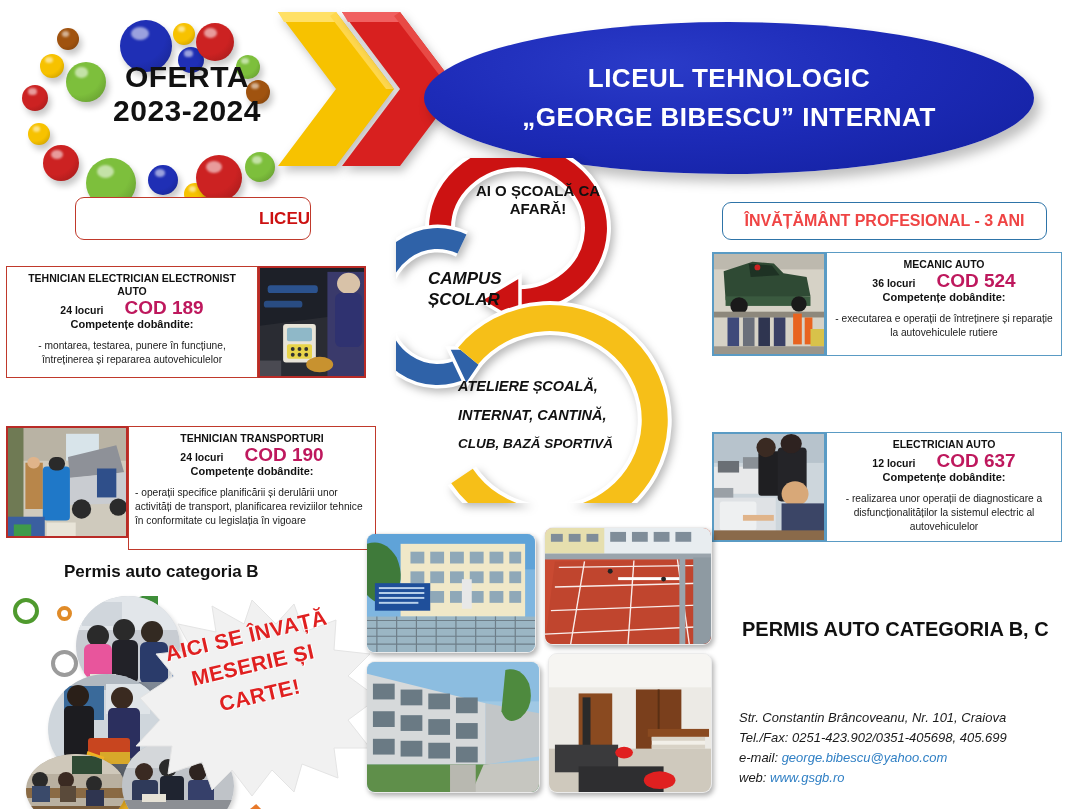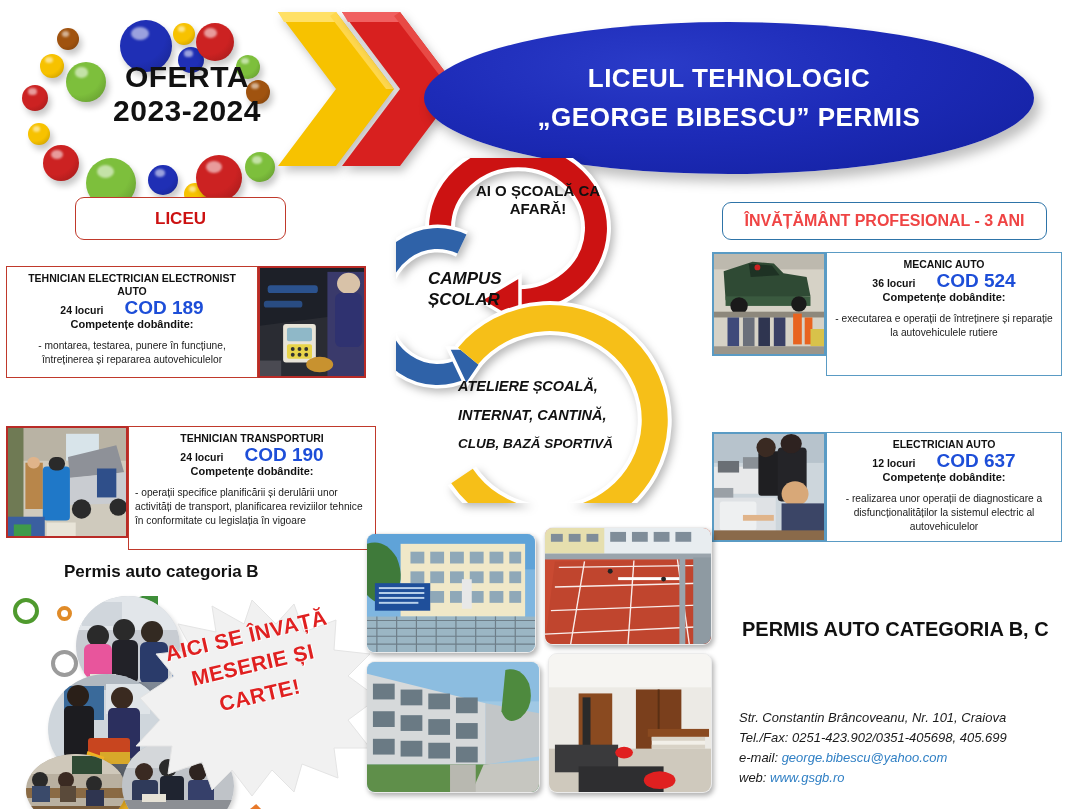--- a/index.html
+++ b/index.html
@@ -63,25 +63,25 @@
     font-weight: bold; color: #111111;
     line-height: 1.12;
     z-index: 5;
   }
   #oferta .l1 { font-size: 30px; letter-spacing: 0.5px; }
   #oferta .l2 { font-size: 30px; letter-spacing: 0.5px; }
 
   
   #liceu-box {
     position: absolute; left: 75px; top: 197px;
-    width: 211px; height: 43px;
+    width: 236px; height: 43px;
     border: 1.6px solid #c0392b;
     border-radius: 9px;
     background: #ffffff;
-    display: flex; align-items: center; justify-content: center;
+    display: flex; align-items: center; justify-content: flex-end;
     z-index: 6;
   }
   #liceu-box span { color: #cc1111; font-weight: bold; font-size: 17px; }
 
   
   #prof-box {
     position: absolute; left: 722px; top: 202px;
     width: 325px; height: 38px;
     border: 1.8px solid #2e74a8;
     border-radius: 9px;
@@ -110,21 +110,21 @@
 
   .card .ttl {
     font-weight: bold; font-size: 10.5px; color: #111;
     text-align: center; line-height: 1.25;
   }
   .card .seats-row {
     display: flex; align-items: baseline; justify-content: center;
     gap: 21px; margin-top: 0px;
   }
   .card .seats { font-weight: bold; font-size: 10.5px; color: #111; }
-  .card .cod { font-weight: bold; font-size: 19px; color: #1d4ed8; line-height: 1; }
+  .card .cod { font-weight: bold; font-size: 19px; color: #be185d; line-height: 1; }
   .card .comp { font-weight: bold; font-size: 11px; color: #111; text-align: center; margin-top: 1px; }
   .card .desc { font-size: 10.2px; color: #1a1a1a; line-height: 1.35; margin-top: 9px; text-align: center; }
   .card.wide-desc .desc { text-align: left; }
 
   
   #arrows { position: absolute; left: 396px; top: 158px; width: 320px; height: 345px; }
   #arrows svg { display: block; filter: drop-shadow(3px 4px 4px rgba(0,0,0,0.28)); }
   .arrow-txt { position: absolute; font-weight: bold; color: #111; }
   #txt-afara {
     left: 458px; top: 182px; width: 160px;
@@ -226,21 +226,21 @@
   <div class="chev" style="left:336px; top:8px;">
     <svg width="128" height="162" viewBox="0 0 128 162">
       <polygon points="6,4 64,4 122,81 64,158 6,158 64,81" fill="#d8201f"></polygon>
       <polygon points="6,4 64,4 64,14 12,14" fill="#f06060"></polygon>
       <polygon points="64,4 122,81 114,81 58,8" fill="#e84a45"></polygon>
     </svg>
   </div>
 
   <div id="title-oval">
     <div class="tline">LICEUL TEHNOLOGIC</div>
-    <div class="tline">„GEORGE BIBESCU” PERMIS</div>
+    <div class="tline">„GEORGE BIBESCU” INTERNAT</div>
   </div>
 
   <div id="oferta">
     <div class="l1">OFERTA</div>
     <div class="l2">2023-2024</div>
   </div>
 
   <div id="liceu-box">
     <span>LICEU</span>
   </div>
@@ -308,21 +308,21 @@
       <div class="ttl">TEHNICIAN TRANSPORTURI</div>
       <div class="seats-row">
         <span class="seats">24 locuri</span>
         <span class="cod">COD 190</span>
       </div>
       <div class="comp">Competențe dobândite:</div>
       <div class="desc">- operații specifice planificării și derulării unor activități de transport, planificarea reviziilor tehnice în conformitate cu legislația în vigoare</div>
     </div>
   </div>
 
-  <div class="card blue" id="card-r1" style="left:712px; top:252px; width:350px; height:124px;">
+  <div class="card blue" id="card-r1" style="left:712px; top:252px; width:350px; height:104px;">
     <div class="thumb" style="width:114px; height:104px;">
       <svg class="ph" viewBox="0 0 114 104" preserveAspectRatio="none">
         <rect width="114" height="104" fill="#d6d2c6"></rect>
         <rect x="0" y="0" width="114" height="16" fill="#bdb9ae"></rect>
         <path d="M10 18 L40 8 L62 10 L72 20 L96 24 L100 44 L12 48 Z" fill="#2f4a34"></path>
         <path d="M36 10 L60 12 L68 22 L38 24 Z" fill="#1e3224"></path>
         <rect x="12" y="44" width="88" height="10" fill="#3a5a3f"></rect>
         <circle cx="26" cy="54" r="9" fill="#1a1a1a"></circle>
         <circle cx="88" cy="52" r="8" fill="#1a1a1a"></circle>
         <circle cx="45" cy="14" r="3" fill="#cc2222"></circle>

